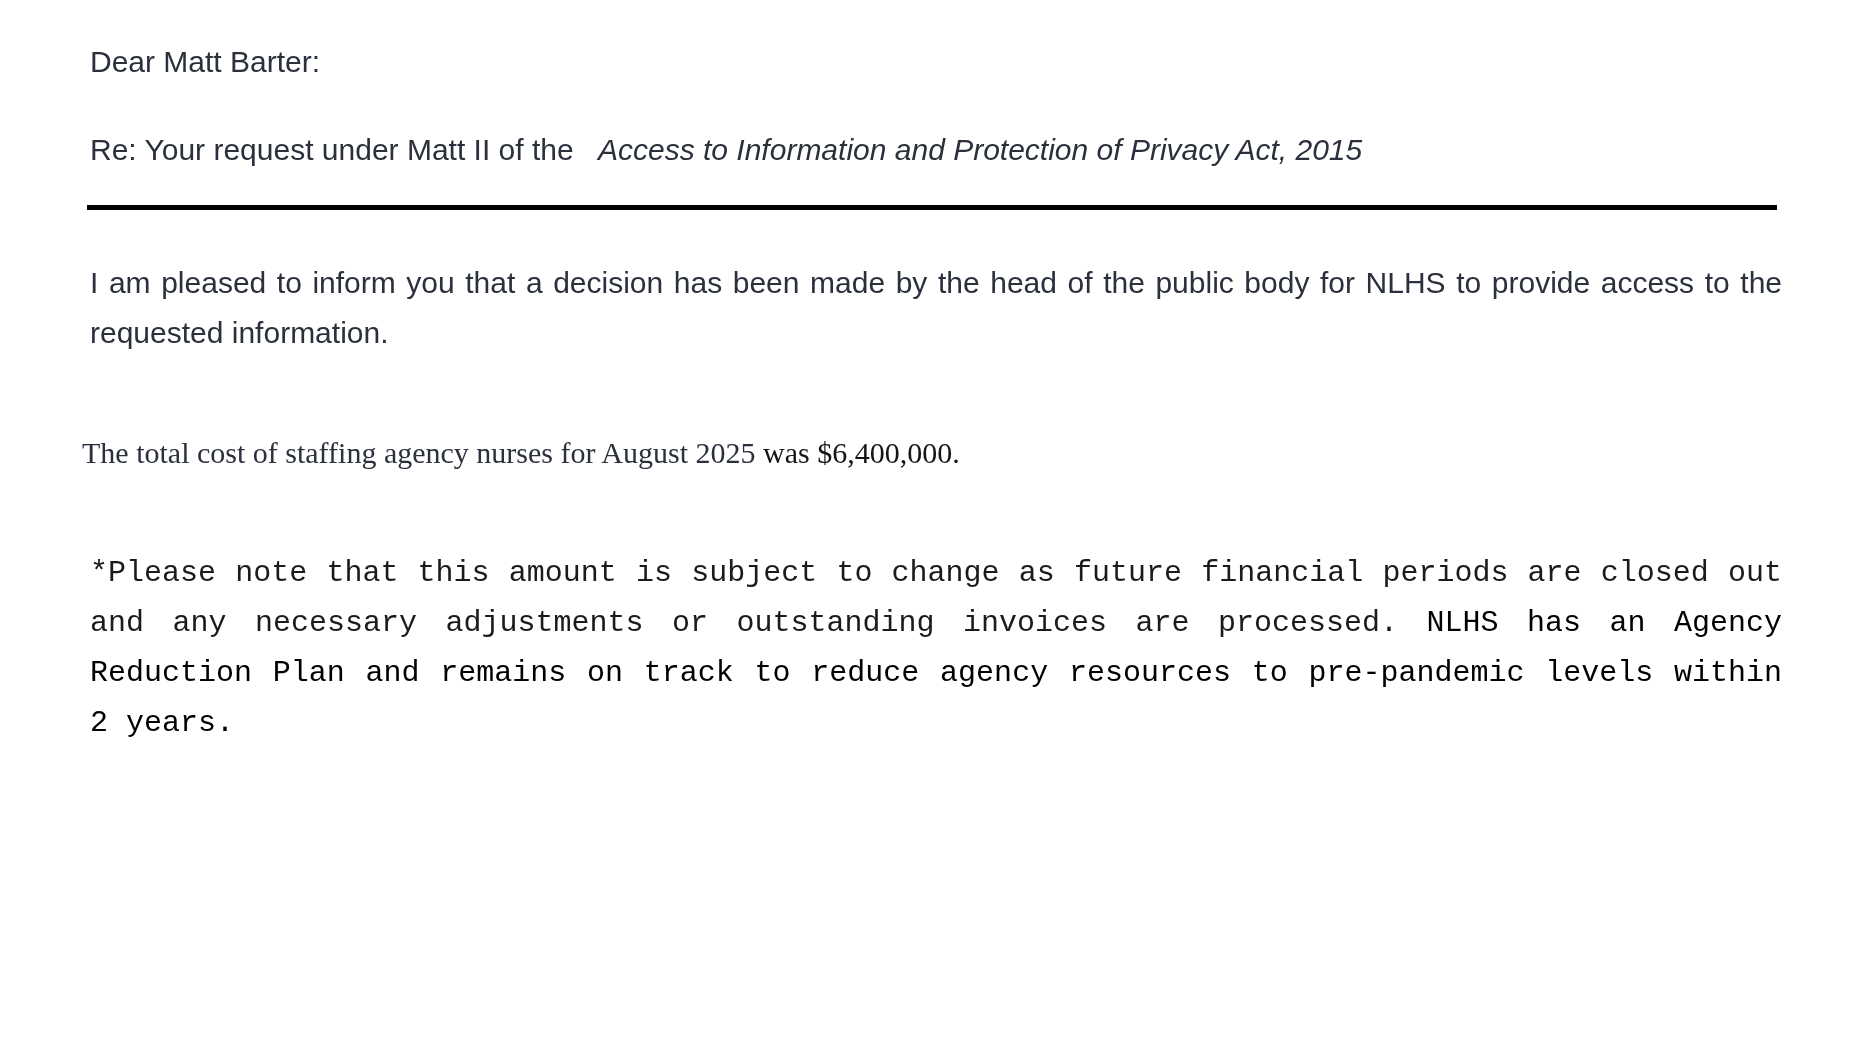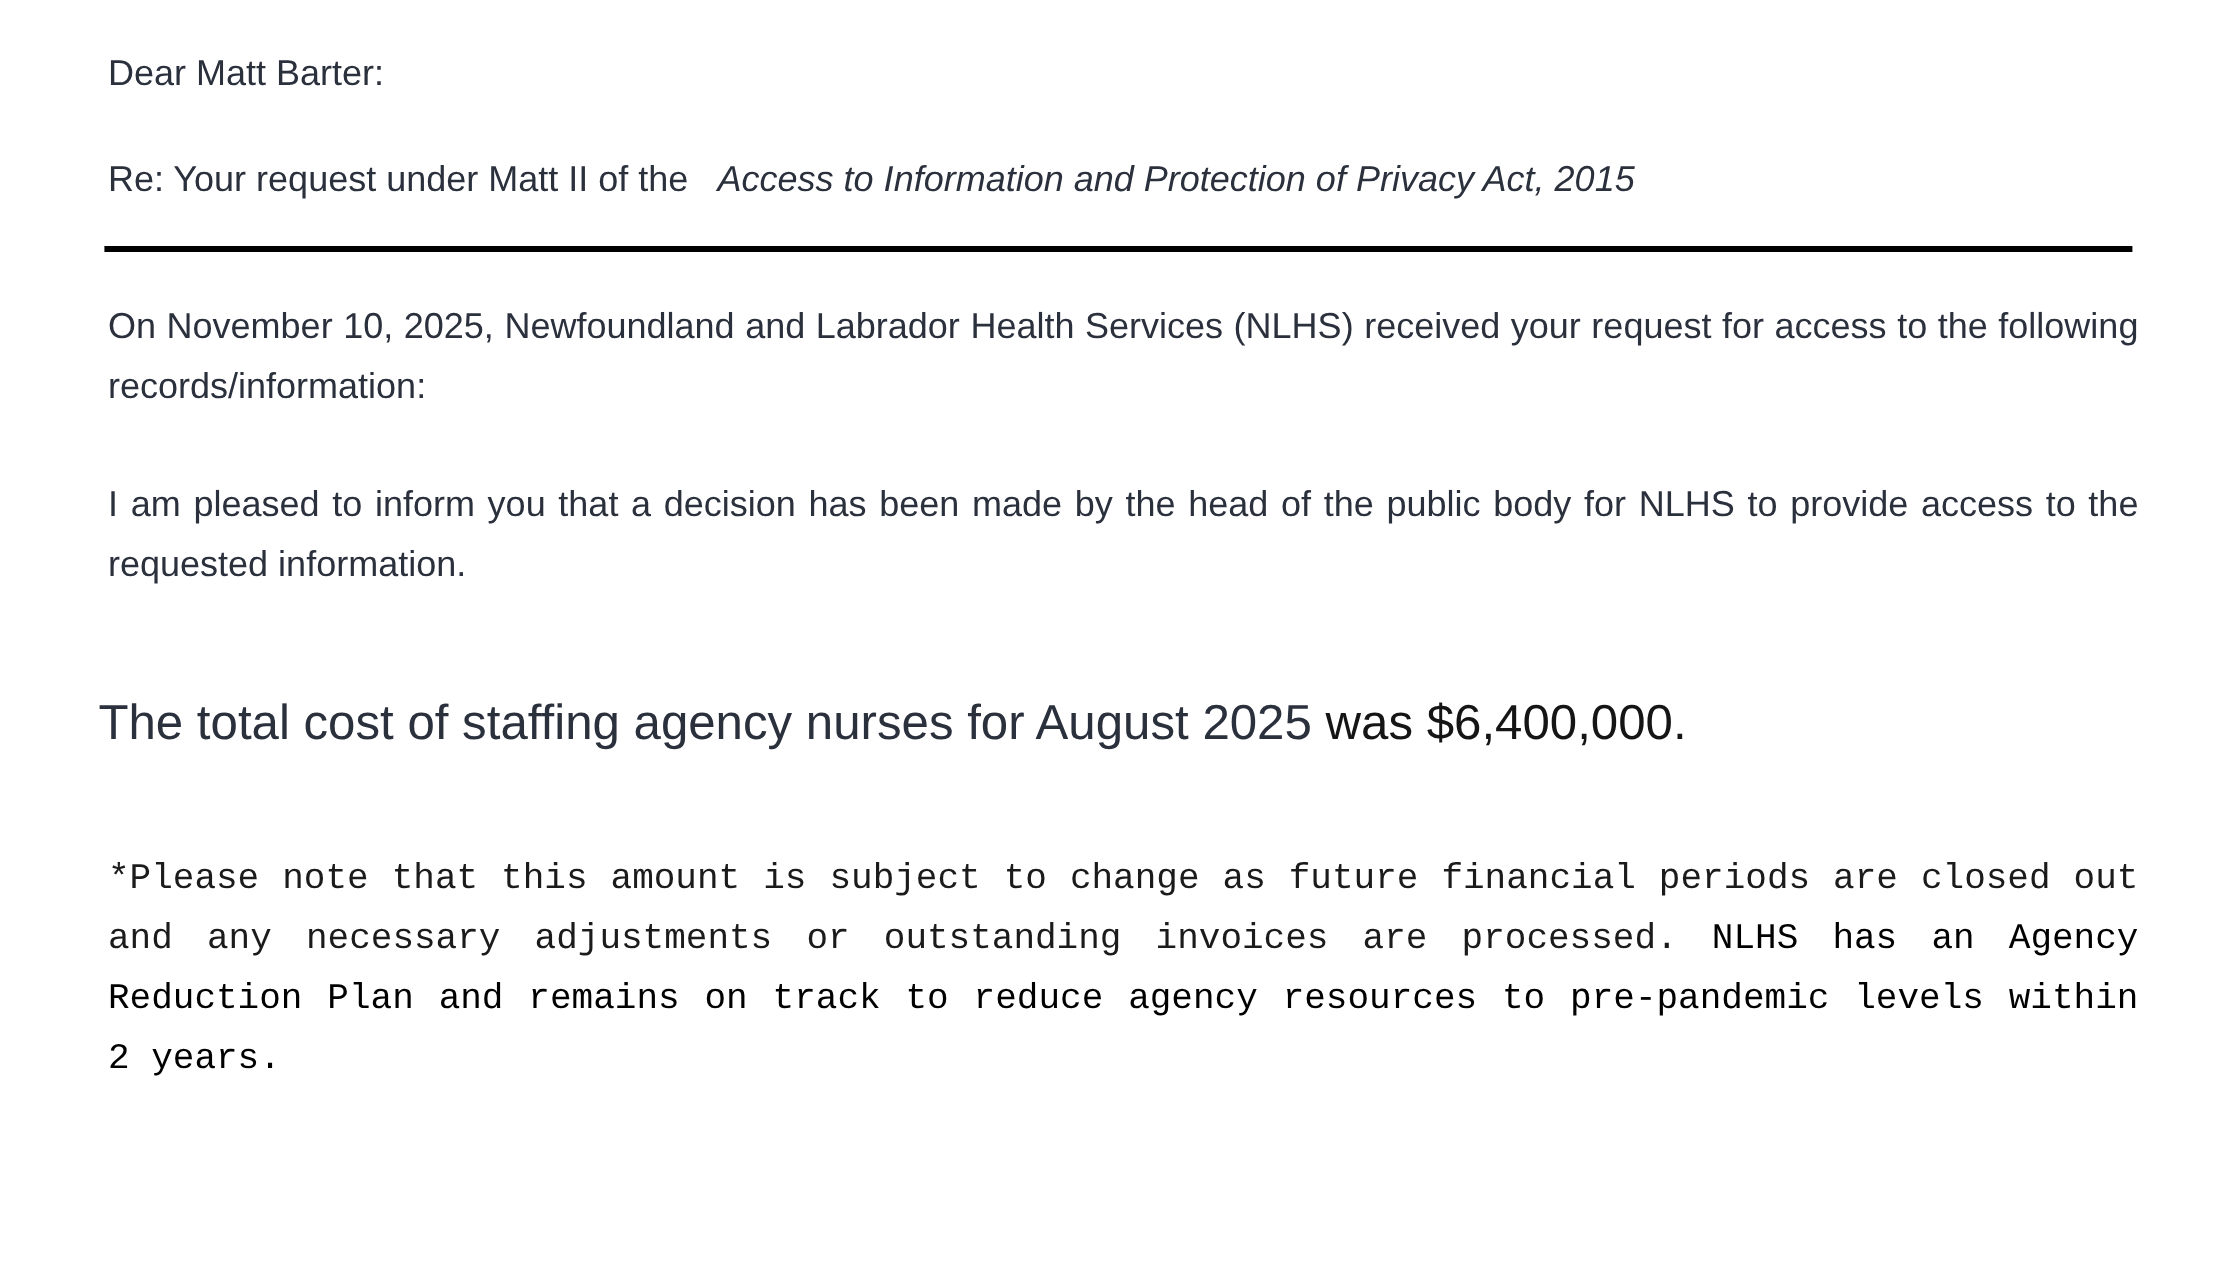--- a/index.html
+++ b/index.html
@@ -75,24 +75,25 @@
     padding-left: 110px;
     color: #1b1b1b;
   }
   .para-decision {
     padding-top: 48px;
     width: 1692px;
   }
   .para-total {
     padding-top: 48px;
     margin-left: -8px;
-    font-size: 41px;
+    font-size: 30px;
     line-height: 34px;
     color: #2b303d;
     white-space: nowrap;
+    font-family: Liberation Serif, serif;
   }
   .para-total .amount-phrase {
     color: #151515;
   }
   .para-note {
     padding-top: 48px;
     width: 1692px;
     color: #1b1b1b;
     font-family: Liberation Mono, monospace;
   }
@@ -107,21 +108,20 @@
   <div class="content">
 
     <p class="salutation">Dear Matt Barter:</p>
 
     <p class="re-line">
       <span>Re: Your request under Matt II of the </span><span class="act-title">Access to Information and Protection of Privacy Act, 2015</span>
     </p>
 
     <div class="divider"></div>
 
-    <p class="para para-received">On November 10, 2025, Newfoundland and Labrador Health Services (NLHS) received your request for access to the following records/information:</p>
 
 
     <p class="para para-decision">I am pleased to inform you that a decision has been made by the head of the public body for NLHS to provide access to the requested information.</p>
 
     <p class="para-total">
       <span>The total cost of staffing agency nurses for August 2025</span><span class="amount-phrase"> was $6,400,000.</span>
     </p>
 
     <p class="para para-note">
       <span>*Please note that this amount is subject to change as future financial periods are closed out and any necessary adjustments or outstanding invoices are processed. </span><span class="tail">NLHS has an Agency Reduction Plan and remains on track to reduce agency resources to pre-pandemic levels within 2 years.</span>

